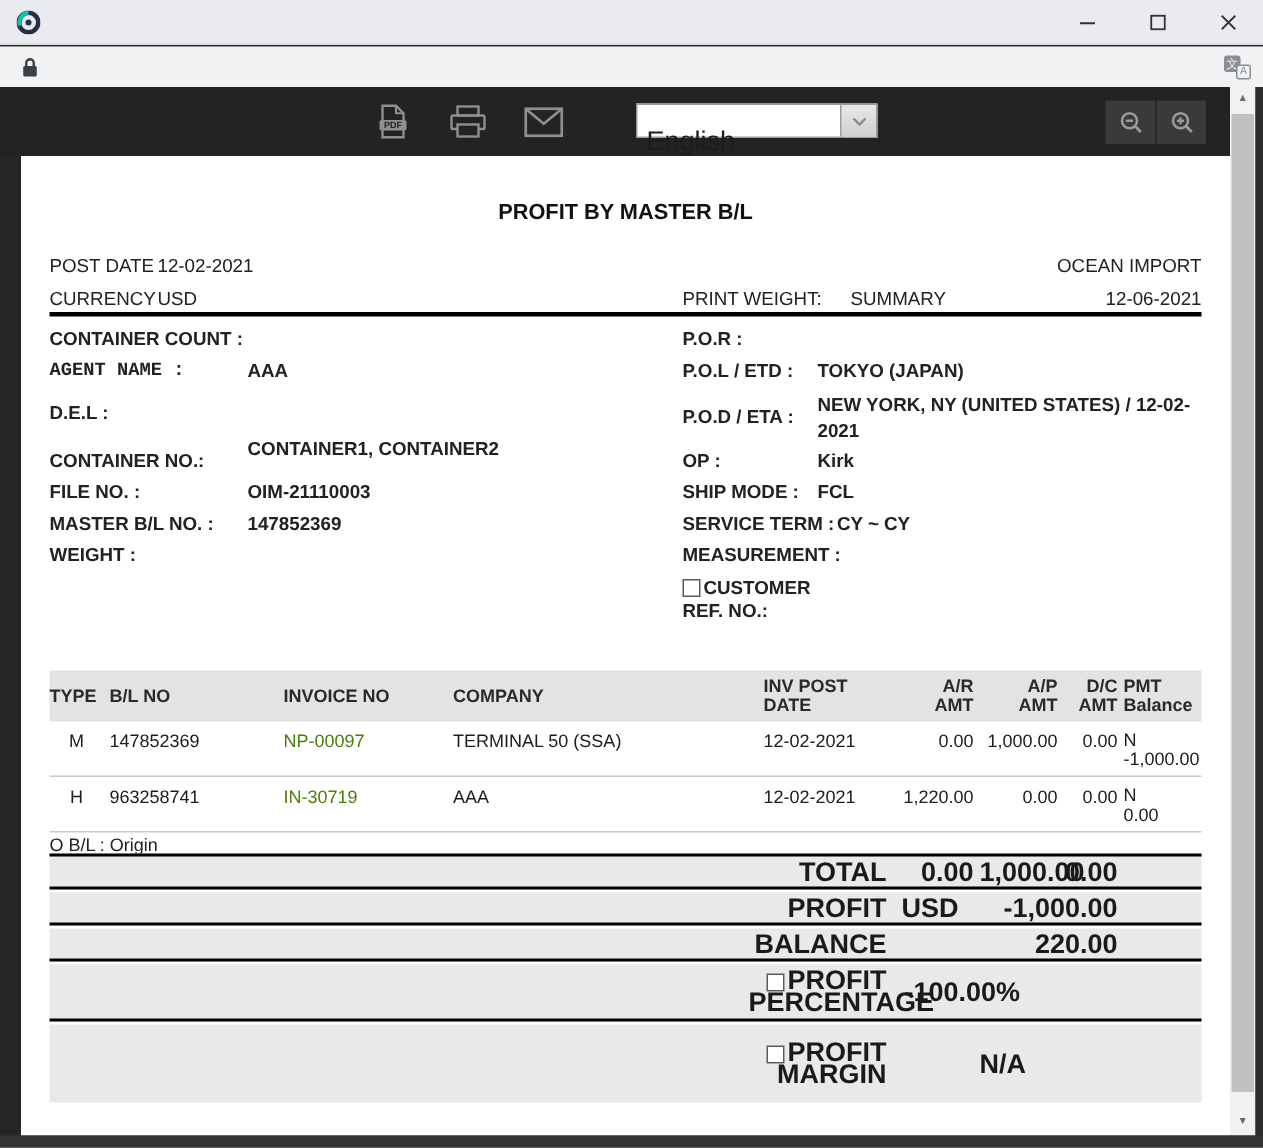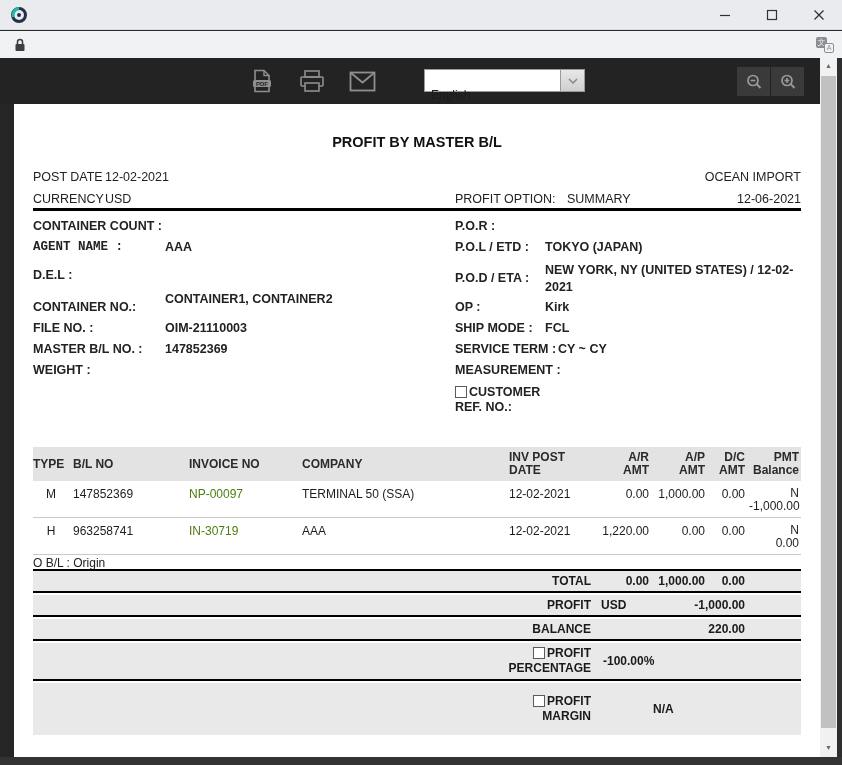--- a/index.html
+++ b/index.html
@@ -22,21 +22,21 @@
   .url-domain { color:#202124; }
   .url-path { color:#4a4d51; }
   .translate-ic { margin-left:auto; margin-right:8px; position:relative; width:18px; height:16px; flex:0 0 auto; }
   .translate-ic .t1 { position:absolute; left:0; top:0; width:11px; height:11px; background:#8a8d91; border-radius:2px; color:#f1f2f4; font-size:8px; line-height:11px; text-align:center; }
   .translate-ic .t2 { position:absolute; right:0; bottom:0; width:10px; height:10px; background:#f1f2f4; border:1px solid #8a8d91; border-radius:2px; color:#8a8d91; font-size:7px; line-height:8px; text-align:center; }
 
   
   .toolbar { position:absolute; left:0; top:58px; width:842px; height:46px; background:#232323; }
   .tool-btn { position:absolute; top:8px; width:30px; height:30px; display:flex; align-items:center; justify-content:center; cursor:pointer; }
   .lang-select { position:absolute; left:424px; top:11px; width:161px; height:23px; background:#ffffff; border:1px solid #9a9a9a; display:flex; align-items:center; cursor:pointer; }
-  .lang-select .lang-label { margin-left:6px; font-size:12px; color:#1c1c1c; flex:1;margin-top:28px; }
+  .lang-select .lang-label { margin-left:6px; font-size:18px; color:#1c1c1c; flex:1;margin-top:28px; }
   .lang-select .dd-btn { width:24px; height:21px; background:linear-gradient(#e8e8e8,#cfcfcf); border-left:1px solid #9a9a9a; display:flex; align-items:center; justify-content:center; }
   .zoom-btn { position:absolute; top:9px; width:33px; height:29px; background:#3a3a3a; display:flex; align-items:center; justify-content:center; cursor:pointer; }
 
   
   .page { position:absolute; left:14px; top:104px; width:806px; height:653px; background:#ffffff; font-size:12px; color:#1c1c1c; }
   .abs { position:absolute; }
   .r { text-align:right; }
 
   .report-title { left:0; right:0; top:30px; text-align:center; font-size:14.5px; font-weight:bold; color:#111; }
 
@@ -49,27 +49,27 @@
   .checkbox { display:inline-block; width:12px; height:12px; background:#fff; border:1px solid #5a5a5a; vertical-align:-2px; margin-right:2px; cursor:pointer; }
 
   
   .grid { display:grid; grid-template-columns:36px 110px 113px 207px 92px 62px 56px 40px 52px; }
   .thead { left:19px; top:343px; width:768px; height:34px; background:#e3e3e3; align-items:center; font-weight:bold; color:#2a2a2a; font-size:12px; }
   .trow { left:19px; width:768px; height:37px; border-bottom:1px solid #c9c9c9; font-size:12px; color:#1c1c1c; padding-top:6px; }
   .trow > div { line-height:14px; }
   .cell-c { text-align:center; }
   .pl4 { padding-left:4px; } .pl10 { padding-left:10px; }
   .num { text-align:right; padding-right:4px; }
-  .pmt { text-align:right; padding-right:2px; }
+  .pmt { padding-right:2px; }
   .inv-link { color:#4d7c0f; text-decoration:none; cursor:pointer; }
   .two-line span { display:block; line-height:13px; }
   .footnote { left:19px; top:452px; font-size:12px; color:#222; }
 
   
-  .band { left:19px; width:768px; background:#e9e9e9; align-items:center; font-size:12px; color:#1a1a1a; font-weight:bold; }
+  .band { left:19px; width:768px; background:#e9e9e9; align-items:center; font-size:18px; color:#1a1a1a; font-weight:bold; }
   .band-total   { top:465px; height:24px; border-top:2px solid #000; border-bottom:2px solid #000; }
   .band-profit  { top:491px; height:22px; border-bottom:2px solid #000; }
   .band-balance { top:515px; height:22px; border-bottom:2px solid #000; }
   .band-pct     { top:539px; height:38px; border-bottom:2px solid #000; }
   .band-margin  { top:579px; height:52px; }
   .c5 { grid-column:5; } .c6 { grid-column:6; } .c7 { grid-column:7; } .c8 { grid-column:8; }
   .c67 { grid-column:6 / span 2; } .c78 { grid-column:7 / span 2; }
   .stack span.line { display:block; line-height:15px; }
 
   
@@ -176,21 +176,21 @@
   <div class="page">
 
     <div class="abs report-title">PROFIT BY MASTER B/L</div>
 
     <span class="abs meta-label" style="left:19px; top:66px;">POST DATE</span>
     <span class="abs meta-label" style="left:91px; top:66px;">12-02-2021</span>
     <span class="abs meta-label" style="right:19px; top:66px;">OCEAN IMPORT</span>
 
     <span class="abs meta-label" style="left:19px; top:88px;">CURRENCY</span>
     <span class="abs meta-label" style="left:91px; top:88px;">USD</span>
-    <span class="abs meta-label" style="left:441px; top:88px;">PROFIT OPTION:</span>
+    <span class="abs meta-label" style="left:441px; top:88px;">PRINT WEIGHT:</span>
     <span class="abs meta-label" style="left:553px; top:88px;">SUMMARY</span>
     <span class="abs meta-label" style="right:19px; top:88px;">12-06-2021</span>
 
     <div class="abs thick-rule"></div>
 
     <span class="abs field-label" style="left:19px; top:115px;">CONTAINER COUNT :</span>
     <span class="abs field-label" style="left:19px; top:136px;font-family:Liberation Mono, monospace;">AGENT NAME :</span>
     <span class="abs field-value" style="left:151px; top:136px;">AAA</span>
     <span class="abs field-label" style="left:19px; top:164px;">D.E.L :</span>
     <span class="abs field-label" style="left:19px; top:196px;">CONTAINER NO.:</span>

